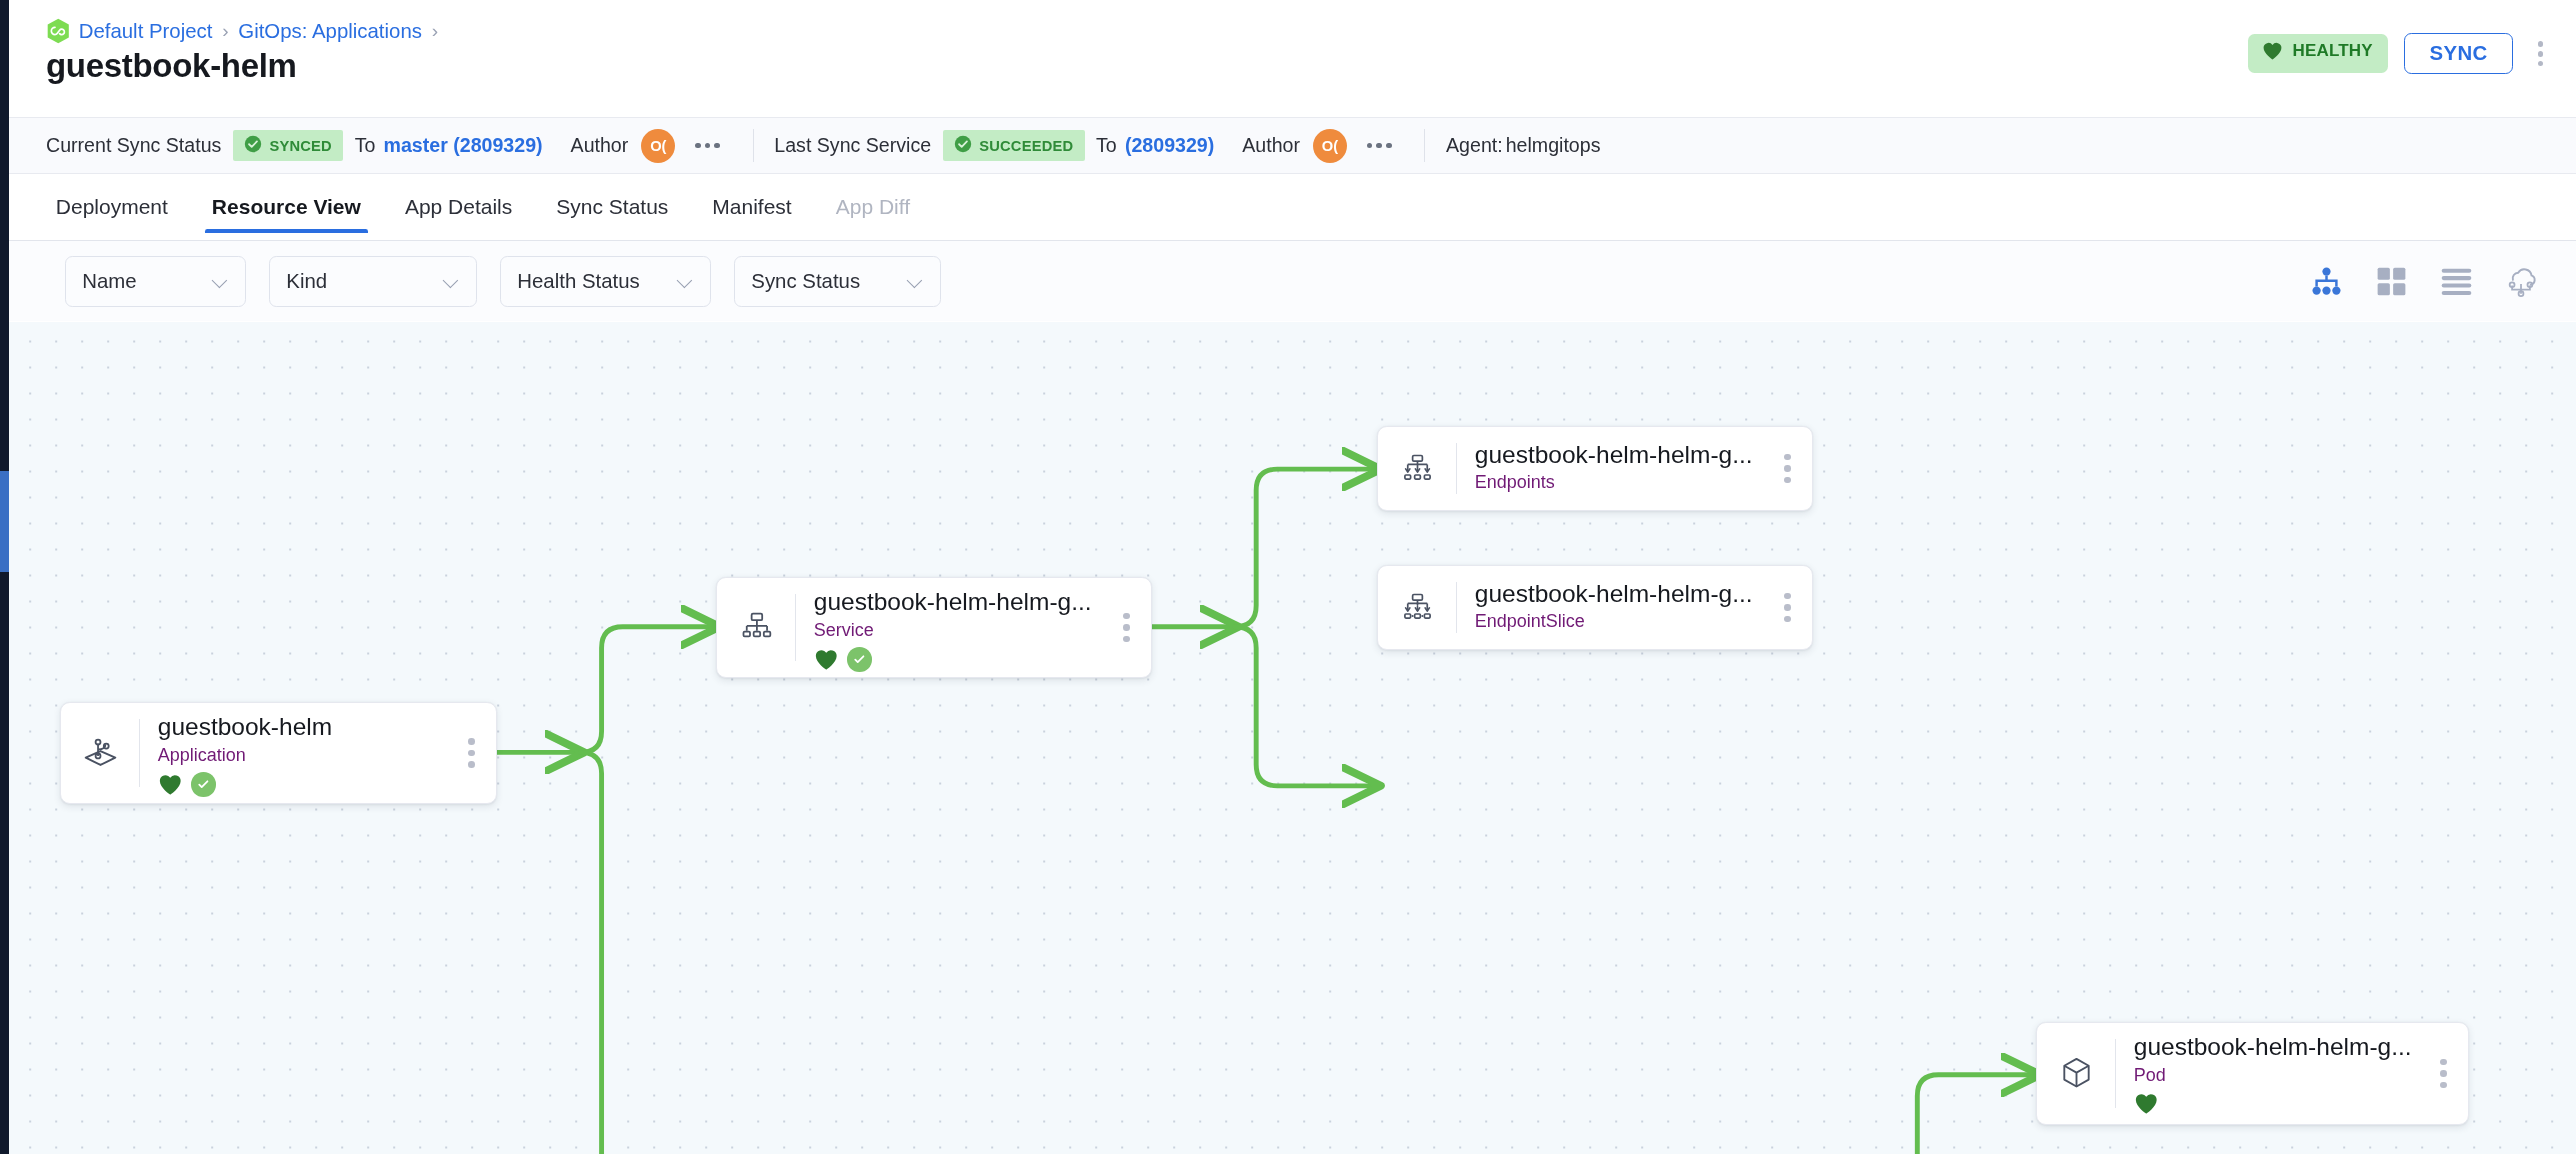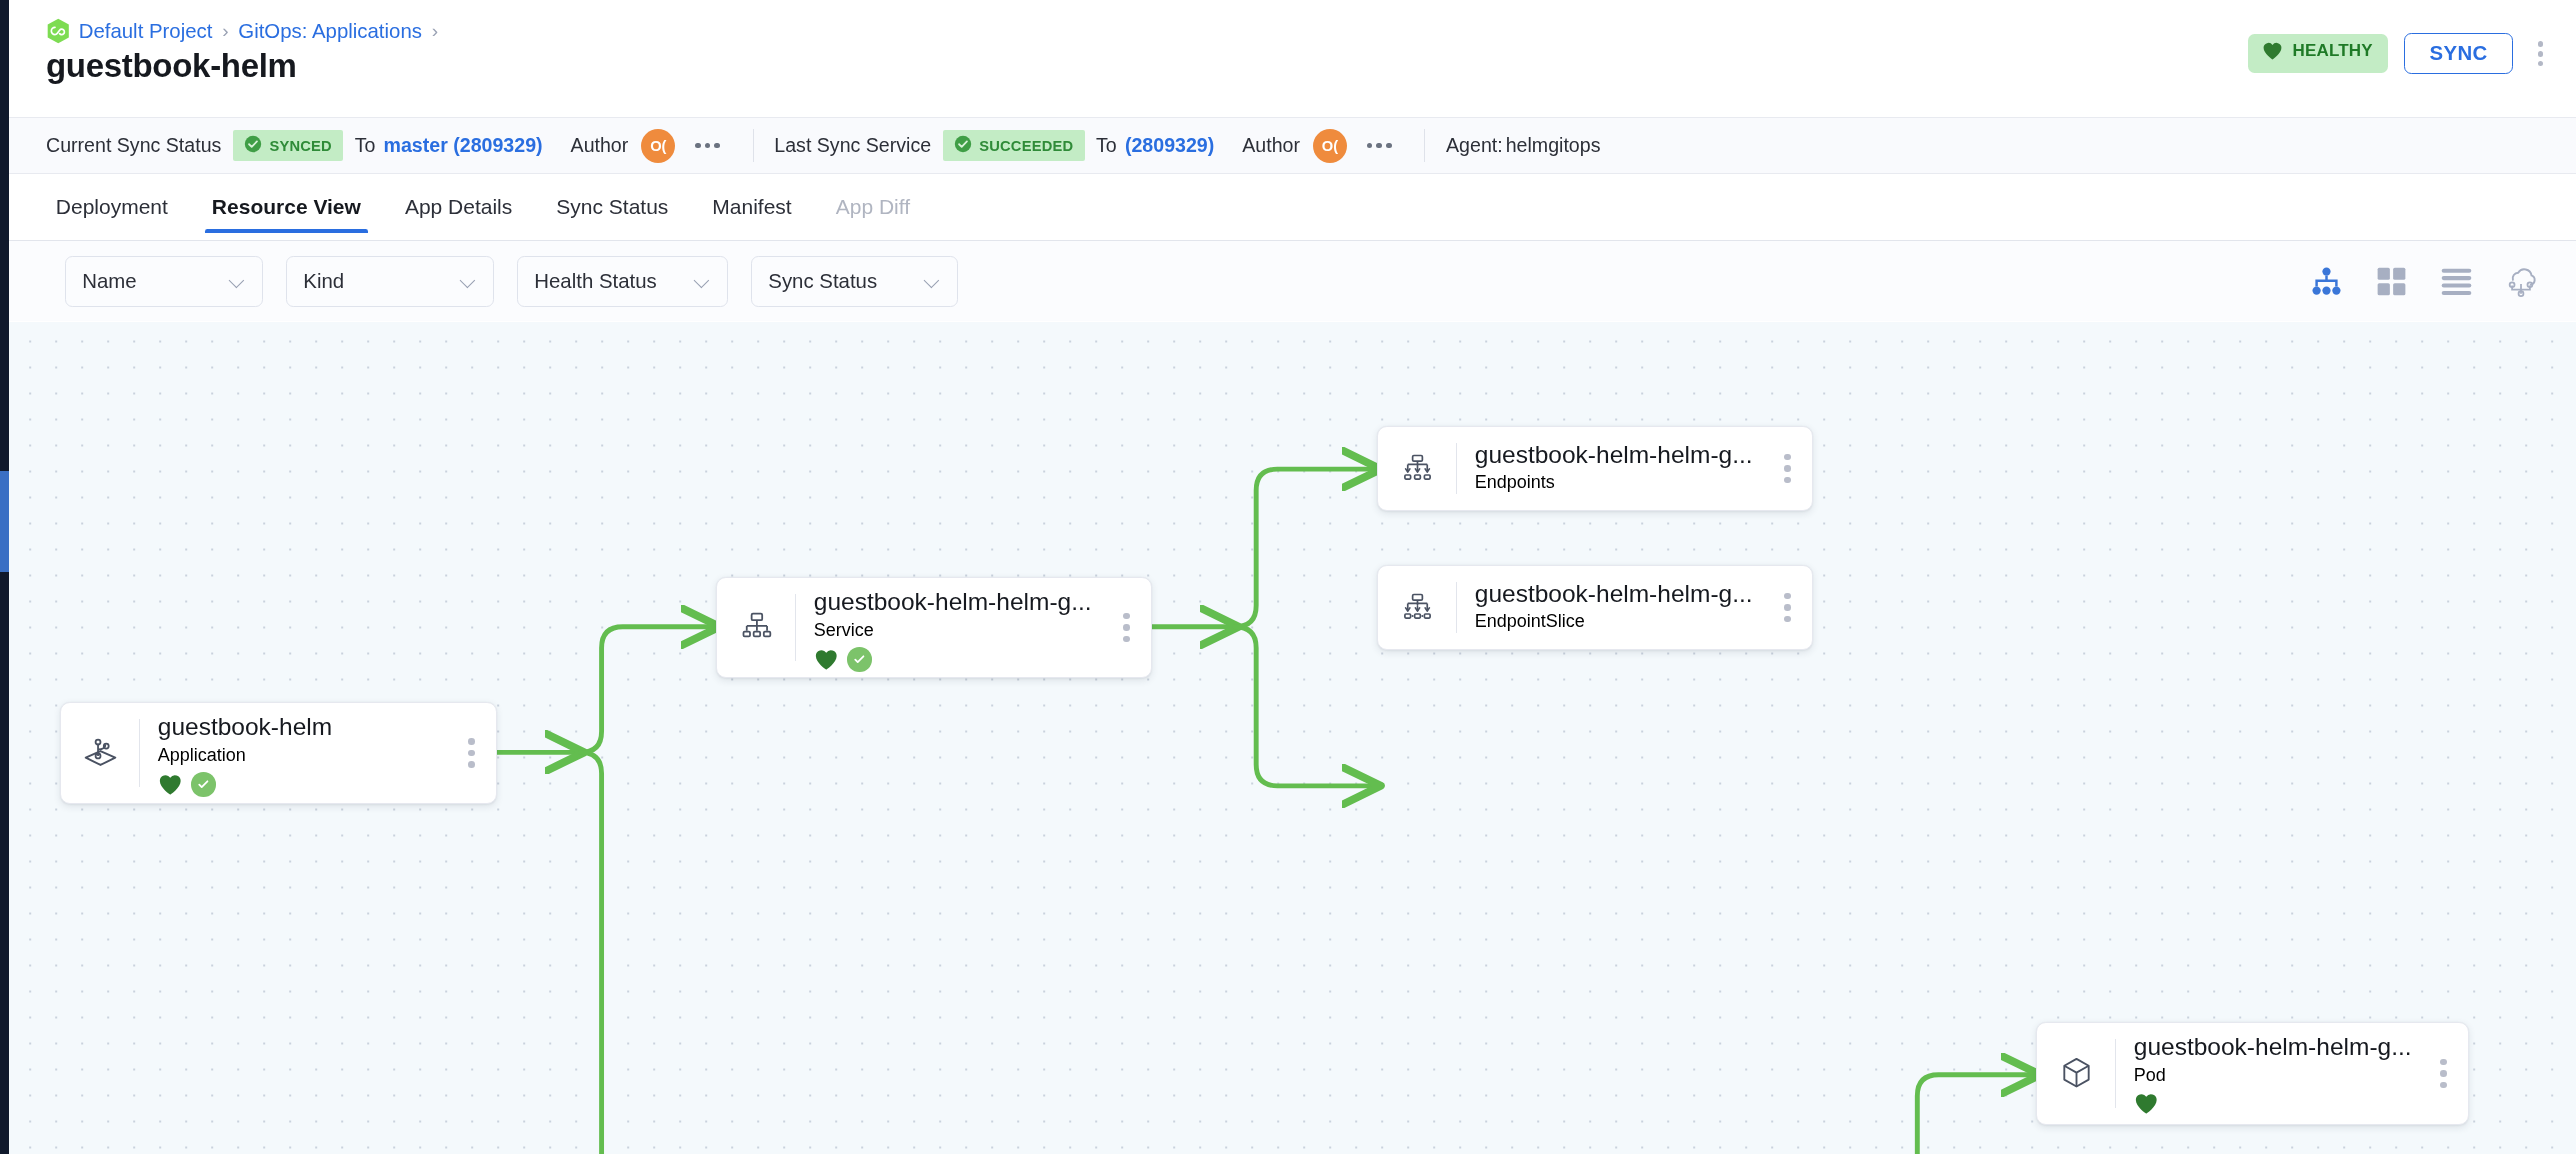--- a/index.html
+++ b/index.html
@@ -145,21 +145,21 @@
   #toolbar {
     position: relative; height: 80px;
     background: #fbfcfe;
     display: flex; align-items: center;
     padding-left: 56px;
     gap: 23px;
     z-index: 5;
   }
   .filter {
     display: inline-flex; align-items: center; justify-content: space-between;
-    width: 198px; height: 51px;
+    width: 181px; height: 51px;
     border: 0.8px solid #dfe3ec; border-radius: 7.3px;
     background: #fbfcfe;
     padding: 0 16.3px;
     font-size: 20.4px; color: #2c2f38;
     cursor: pointer;
   }
   .filter.w-kind { width: 208px; align-items: center; }
   .filter.w-health { width: 211px; }
   .filter.w-sync { width: 207px; }
   .chev {
@@ -213,21 +213,21 @@
     flex: 1; min-width: 0;
     padding: 11.4px 0 0 18px;
     display: flex; flex-direction: column;
   }
   .node .n-name {
     font-size: 24.5px; color: #16191f;
     white-space: nowrap; overflow: hidden; text-overflow: clip;
     line-height: 1.08;
   }
   .node .n-kind {
-    font-size: 18px; color: #000000;
+    font-size: 18px; color: #701a75;
     margin-top: 4.9px; line-height: 1.1;
   }
   .node .n-badges {
     display: flex; align-items: center; gap: 9px;
     margin-top: 6.5px;
   }
   .node .n-menu {
     width: 49px; flex: none;
     display: flex; align-items: center; justify-content: center;
     cursor: pointer;

